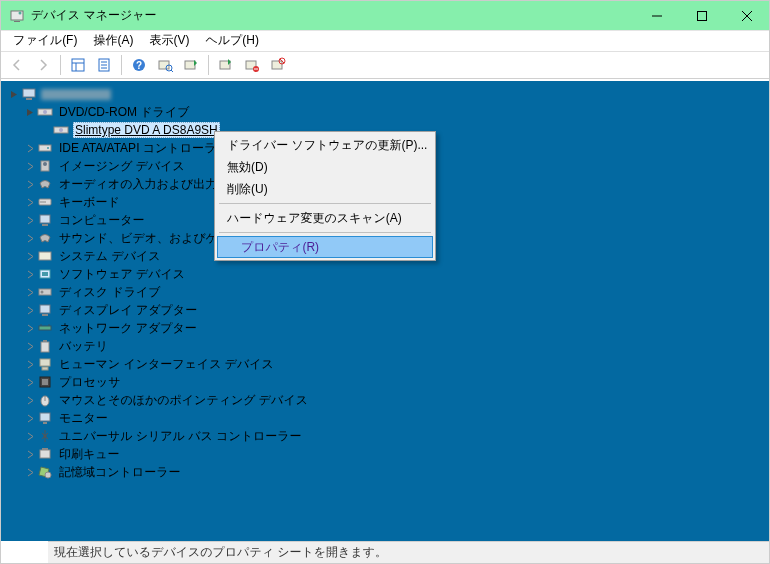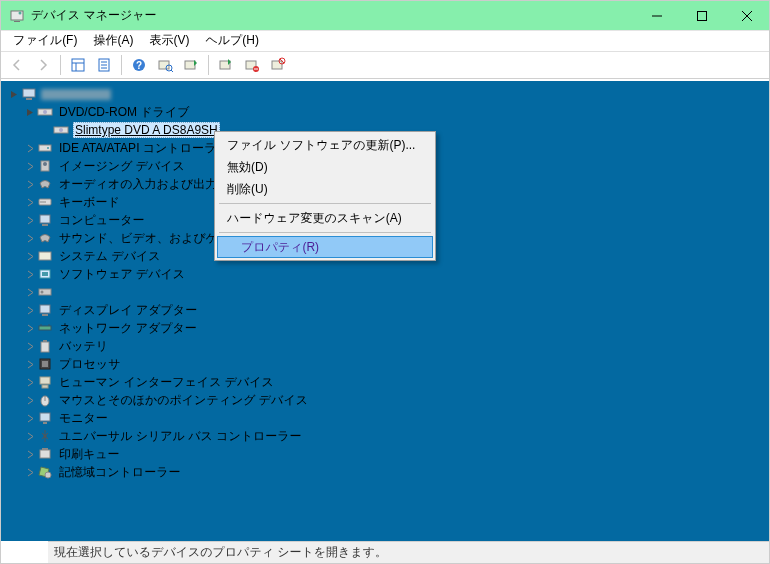--- a/index.html
+++ b/index.html
@@ -274,20 +274,21 @@
       <div class="row ind1">
         <span class="exp">
           <svg viewBox="0 0 9 9">
             <path d="M2 1 L7 4.5 L2 8" fill="none" stroke="#888"></path>
           </svg>
         </span>
         <svg class="dico" viewBox="0 0 16 16">
           <rect x="2" y="5" width="12" height="6" fill="#ccc" stroke="#888"></rect>
           <circle cx="5" cy="8" r="1.5" fill="#888"></circle>
         </svg>
+        <span class="lbl">ディスク ドライブ</span>
       </div>
       <div class="row ind1">
         <span class="exp">
           <svg viewBox="0 0 9 9">
             <path d="M2 1 L7 4.5 L2 8" fill="none" stroke="#888"></path>
           </svg>
         </span>
         <svg class="dico" viewBox="0 0 16 16">
           <rect x="3" y="3" width="10" height="8" fill="#cde" stroke="#678"></rect>
           <rect x="5" y="12" width="6" height="2" fill="#888"></rect>
@@ -319,44 +320,44 @@
         </svg>
         <span class="lbl">バッテリ</span>
       </div>
       <div class="row ind1">
         <span class="exp">
           <svg viewBox="0 0 9 9">
             <path d="M2 1 L7 4.5 L2 8" fill="none" stroke="#888"></path>
           </svg>
         </span>
         <svg class="dico" viewBox="0 0 16 16">
+          <rect x="3" y="3" width="10" height="7" fill="#ddc" stroke="#998"></rect>
+          <rect x="5" y="11" width="6" height="3" fill="#ccb" stroke="#998"></rect>
+        </svg>
+        <span class="lbl">ヒューマン インターフェイス デバイス</span>
+      </div>
+      <div class="row ind1">
+        <span class="exp">
+          <svg viewBox="0 0 9 9">
+            <path d="M2 1 L7 4.5 L2 8" fill="none" stroke="#888"></path>
+          </svg>
+        </span>
+        <svg class="dico" viewBox="0 0 16 16">
           <rect x="3" y="3" width="10" height="10" fill="#444" stroke="#222"></rect>
           <rect x="5" y="5" width="6" height="6" fill="#888"></rect>
         </svg>
         <span class="lbl">プロセッサ</span>
       </div>
       <div class="row ind1">
         <span class="exp">
           <svg viewBox="0 0 9 9">
             <path d="M2 1 L7 4.5 L2 8" fill="none" stroke="#888"></path>
           </svg>
         </span>
         <svg class="dico" viewBox="0 0 16 16">
-          <rect x="3" y="3" width="10" height="7" fill="#ddc" stroke="#998"></rect>
-          <rect x="5" y="11" width="6" height="3" fill="#ccb" stroke="#998"></rect>
-        </svg>
-        <span class="lbl">ヒューマン インターフェイス デバイス</span>
-      </div>
-      <div class="row ind1">
-        <span class="exp">
-          <svg viewBox="0 0 9 9">
-            <path d="M2 1 L7 4.5 L2 8" fill="none" stroke="#888"></path>
-          </svg>
-        </span>
-        <svg class="dico" viewBox="0 0 16 16">
           <ellipse cx="8" cy="9" rx="4" ry="5" fill="#ddd" stroke="#888"></ellipse>
           <line x1="8" y1="4" x2="8" y2="9" stroke="#888"></line>
         </svg>
         <span class="lbl">マウスとそのほかのポインティング デバイス</span>
       </div>
       <div class="row ind1">
         <span class="exp">
           <svg viewBox="0 0 9 9">
             <path d="M2 1 L7 4.5 L2 8" fill="none" stroke="#888"></path>
           </svg>
@@ -401,21 +402,21 @@
           <path d="M4 3 L12 5 L10 13 L2 11 Z" fill="#9c7" stroke="#575"></path>
           <circle cx="11" cy="11" r="3" fill="#ccc" stroke="#888"></circle>
         </svg>
         <span class="lbl">記憶域コントローラー</span>
       </div>
     </div>
 </div>
 
 <div class="context">
   <div class="citem">
-      <span>ファイル ソフトウェアの更新(P)...</span>
+      <span>ドライバー ソフトウェアの更新(P)...</span>
     </div>
   <div class="citem">
       <span>無効(D)</span>
     </div>
   <div class="citem">
       <span>削除(U)</span>
     </div>
   <div class="csep"></div>
   <div class="citem">
       <span>ハードウェア変更のスキャン(A)</span>

